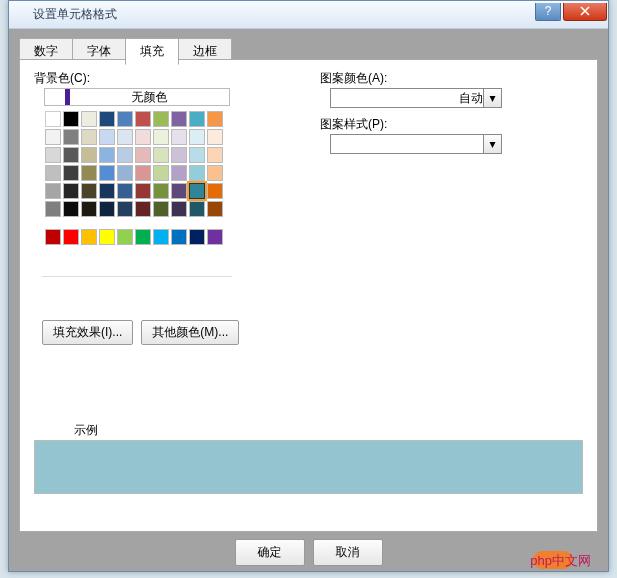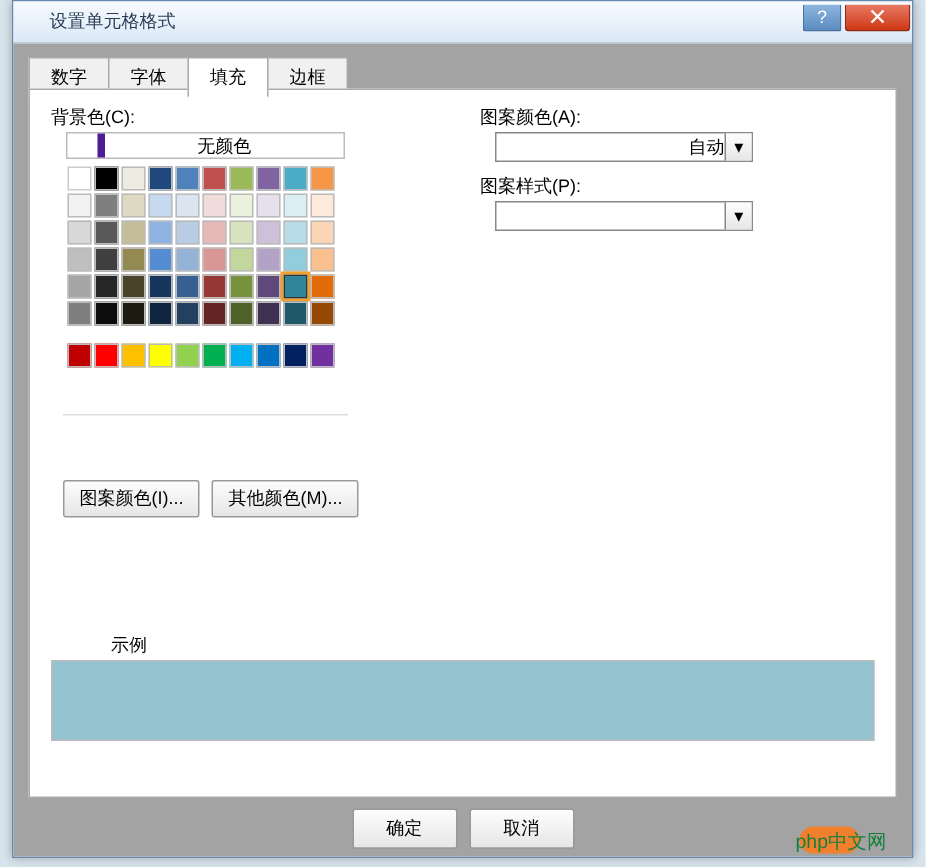--- a/index.html
+++ b/index.html
@@ -34,21 +34,21 @@
 .pattern-color-sel .arr { width:18px; height:100%; border-left:1px solid #888; display:flex; align-items:center; justify-content:center; background:linear-gradient(#fdfdfd,#e6e6e6);}
 .pattern-style-label { position:absolute; left:300px; top:56px; }
 .pattern-style-sel { position:absolute; left:310px; top:74px; width:172px; height:20px; border:1px solid #888; background:#fff; display:flex;}
 .pattern-style-sel .val { flex:1; }
 .pattern-style-sel .arr { width:18px; height:100%; border-left:1px solid #888; display:flex; align-items:center; justify-content:center; background:linear-gradient(#fdfdfd,#e6e6e6);}
 .sample-label { position:absolute; left:14px; top:362px;margin-left:40px; }
 .sample-box { position:absolute; left:14px; right:14px; top:380px; height:54px; border:1px solid #bbb; background:#94c4cf; }
 .clear-btn { position:absolute; right:14px; bottom:10px; }
 .footer { position:absolute; left:0; right:0; bottom:0; height:38px; display:flex; align-items:center; justify-content:center; gap:8px; padding-right:0; }
 .footer .btn-std { padding:4px 22px; }
-.watermark { position:absolute; right:26px; bottom:8px; color:#15803d; font-size:13px; pointer-events:none;}
+.watermark { position:absolute; right:26px; bottom:8px; color:#be185d; font-size:13px; pointer-events:none;}
 .phpcn { position:absolute; right:44px; bottom:9px; width:40px; height:18px; background:#ff7a1a; border-radius:9px; opacity:0.85;}
 </style>
 </head>
 <body>
 
 <div class="window">
   <div class="titlebar">
     <span class="title">设置单元格格式</span>
     <div class="btn help">?</div>
     <div class="btn close">
@@ -154,21 +154,21 @@
             <div class="swatch" style="background: rgb(0, 176, 80);"></div>
             <div class="swatch" style="background: rgb(0, 176, 240);"></div>
             <div class="swatch" style="background: rgb(0, 112, 192);"></div>
             <div class="swatch" style="background: rgb(0, 32, 96);"></div>
             <div class="swatch" style="background: rgb(112, 48, 160);"></div>
           </div>
         </div>
       <div class="divider"></div>
 
       <div class="buttons-row">
-        <button class="btn-std">图案颜色(I)...</button>
+        <button class="btn-std">填充效果(I)...</button>
         <button class="btn-std">其他颜色(M)...</button>
       </div>
 
       <div class="section-label pattern-color-label">图案颜色(A):</div>
       <div class="pattern-color-sel">
         <span class="val">自动</span>
         <span class="arr">▾</span>
       </div>
 
       <div class="section-label pattern-style-label">图案样式(P):</div>

